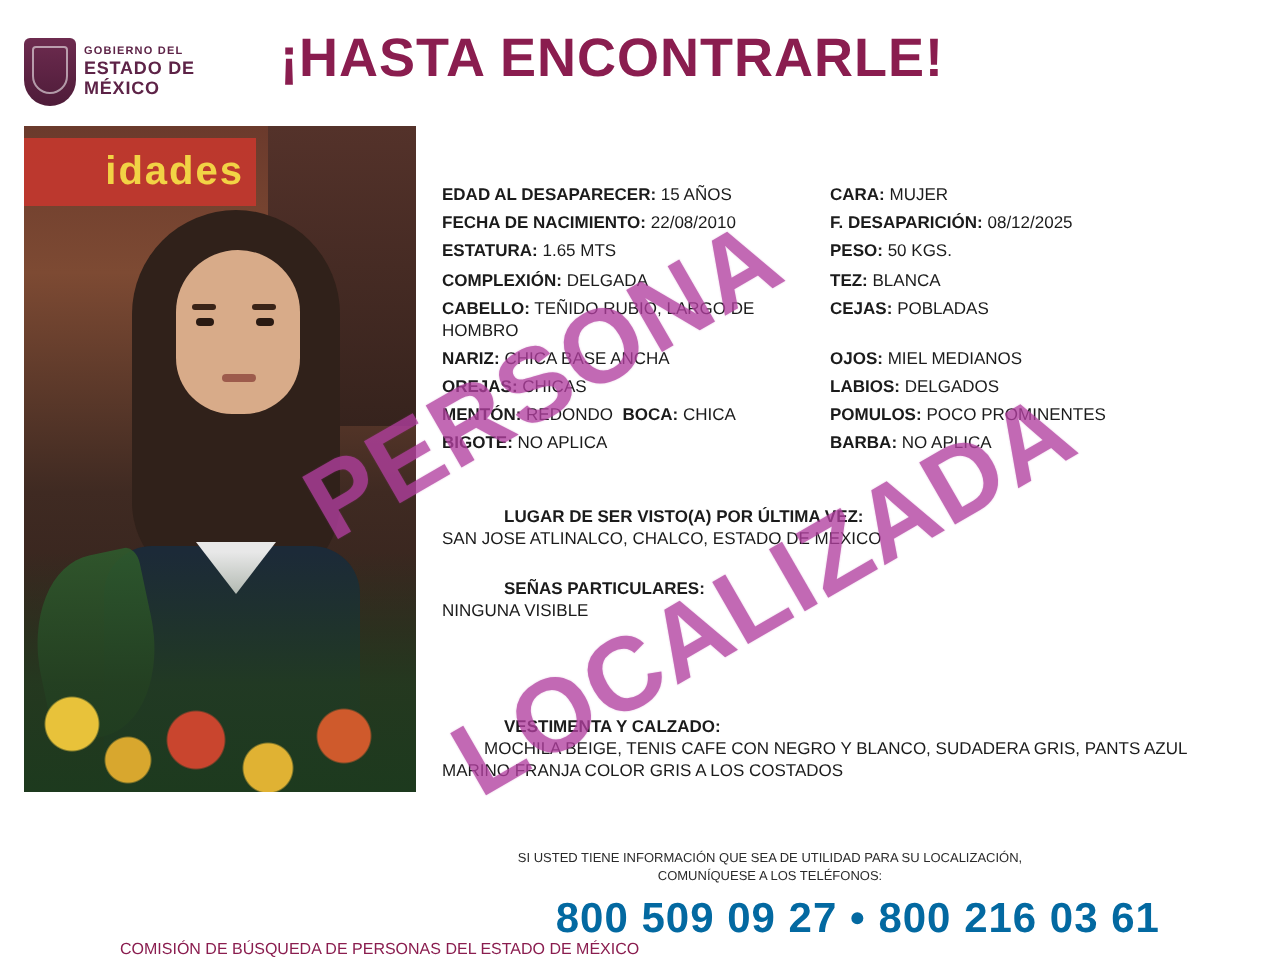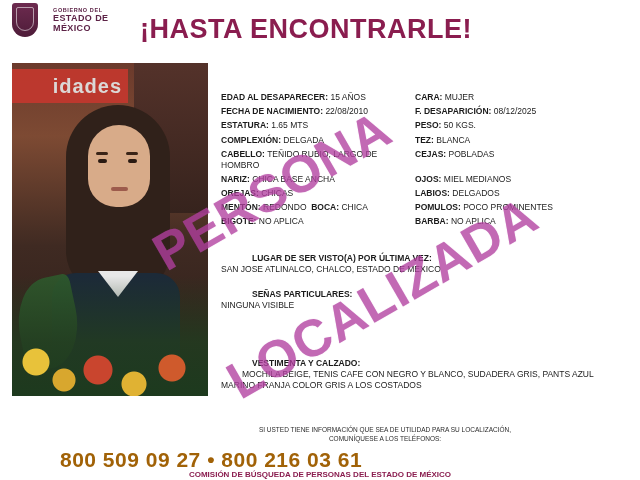--- a/index.html
+++ b/index.html
@@ -8,22 +8,22 @@
     background:#ffffff;
     font-family:"Liberation Sans", sans-serif;
     color:#1b1b1b;
     position:relative;
     overflow:hidden;
   }
   .page{position:relative;width:640px;height:480px;}
 
   
   .gov-logo{
-    position:absolute;left:12px;top:0;width:108px;height:40px;
-    display:flex;align-items:center;gap:15px;
+    position:absolute;left:12px;top:16px;width:108px;height:40px;
+    display:flex;align-items:center;gap:4px;
   }
   .gov-shield{
     width:26px;height:34px;
     background:linear-gradient(#6d2b4f,#4e1c39);
     border-radius:3px 3px 13px 13px;
     position:relative;flex:0 0 auto;
   }
   .gov-shield:after{
     content:"";position:absolute;left:4px;top:4px;right:4px;bottom:6px;
     border:1px solid rgba(255,255,255,.55);border-radius:2px 2px 9px 9px;
@@ -40,21 +40,21 @@
   }
 
   
   .photo{
     position:absolute;left:12px;top:63px;width:196px;height:333px;
     background:#2b1b17;overflow:hidden;
   }
   .ph-bg{position:absolute;inset:0;background:linear-gradient(#6b3a2c 0%,#7d4a33 22%,#3f2a22 55%,#2a1d18 100%);}
   .ph-sign{
     position:absolute;left:-4px;top:6px;width:120px;height:34px;
-    background:#c3382e;color:#e5e5e5;font-size:20px;font-weight:bold;
+    background:#c3382e;color:#fde047;font-size:20px;font-weight:bold;
     letter-spacing:1px;display:flex;align-items:center;justify-content:flex-end;
     padding-right:6px;box-sizing:border-box;opacity:.92;
   }
   .ph-wall{position:absolute;right:0;top:0;width:74px;height:150px;background:linear-gradient(#54322a,#36231d);}
   .ph-hair{
     position:absolute;left:54px;top:42px;width:104px;height:190px;
     background:#30211a;border-radius:52px 52px 44px 44px;
   }
   .ph-face{
     position:absolute;left:76px;top:62px;width:62px;height:82px;
@@ -106,26 +106,26 @@
   .blk-senas{top:289px;width:330px;}
   .blk-vest{top:358px;width:400px;}
   .blk-vest .txt{margin-top:3px;margin-left:21px;}
 
   
   .foot-note{
     position:absolute;left:150px;top:425px;width:470px;text-align:center;
     font-size:6.5px;color:#2b2b2b;line-height:1.45;
   }
   .phones{
-    position:absolute;left:60px;top:448px;width:520px;text-align:left;
-    font-size:21px;font-weight:bold;color:#a16207;letter-spacing:.5px;
+    position:absolute;left:60px;top:448px;width:520px;text-align:right;
+    font-size:21px;font-weight:bold;color:#0369a1;letter-spacing:.5px;
   }
   .commission{
-    position:absolute;left:60px;top:470px;width:520px;text-align:center;
-    font-size:8px;font-weight:bold;color:#8a1d4f;
+    position:absolute;left:60px;top:470px;width:520px;text-align:left;
+    font-size:8px;font-weight:normal;color:#8a1d4f;
   }
 
   
   .stamp{
     position:absolute;left:96px;top:150px;
     transform:rotate(-30deg);transform-origin:left top;
     color:#b23fa0;opacity:.78;font-weight:bold;
     font-size:52px;line-height:.95;letter-spacing:1px;
     white-space:pre;pointer-events:none;
     text-shadow:0 0 1px rgba(178,63,160,.4);

